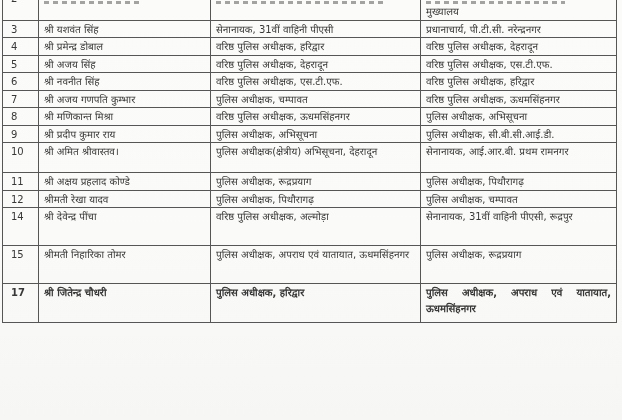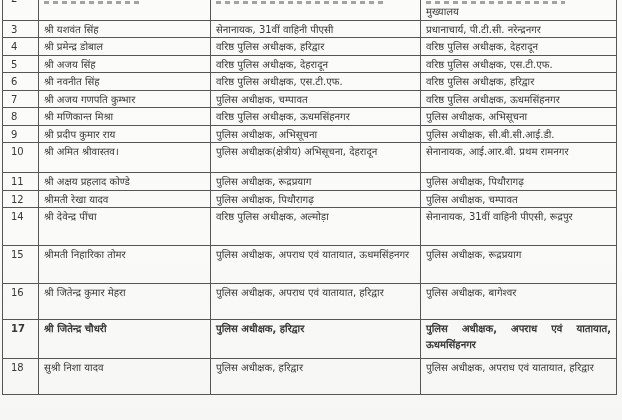--- a/index.html
+++ b/index.html
@@ -133,33 +133,21 @@
         <td class="name">श्री देवेन्द्र पींचा</td>
         <td>वरिष्ठ पुलिस अधीक्षक, अल्मोड़ा</td>
         <td class="just">सेनानायक, 31वीं वाहिनी पीएसी, रूद्रपुर</td>
       </tr>
       <tr class="r38">
         <td class="sno">15</td>
         <td class="name">श्रीमती निहारिका तोमर</td>
         <td class="just">पुलिस अधीक्षक, अपराध एवं यातायात, ऊधमसिंहनगर</td>
         <td>पुलिस अधीक्षक, रूद्रप्रयाग</td>
       </tr>
-      <tr class="r36">
-        <td class="sno">16</td>
-        <td class="name">श्री जितेन्द्र कुमार मेहरा</td>
-        <td class="just">पुलिस अधीक्षक, अपराध एवं यातायात, हरिद्वार</td>
-        <td>पुलिस अधीक्षक, बागेश्वर</td>
-      </tr>
       <tr class="r39">
         <td class="sno">17</td>
         <td class="name">श्री जितेन्द्र चौधरी</td>
         <td>पुलिस अधीक्षक, हरिद्वार</td>
         <td class="just">पुलिस अधीक्षक, अपराध एवं यातायात, ऊधमसिंहनगर</td>
       </tr>
-      <tr class="r36">
-        <td class="sno">18</td>
-        <td class="name">सुश्री निशा यादव</td>
-        <td>पुलिस अधीक्षक, हरिद्वार</td>
-        <td class="just">पुलिस अधीक्षक, अपराध एवं यातायात, हरिद्वार</td>
-      </tr>
     </tbody>
   </table>
 </div>
 
 </body></html>

